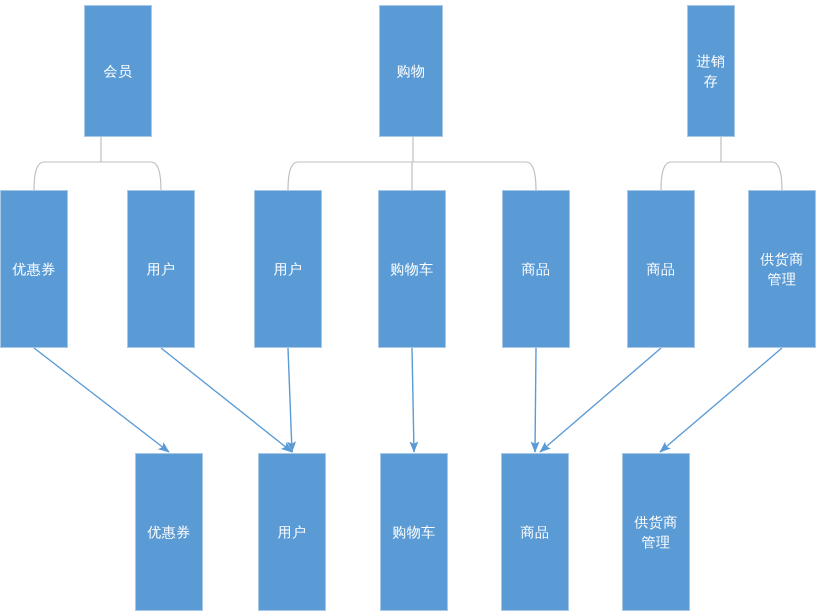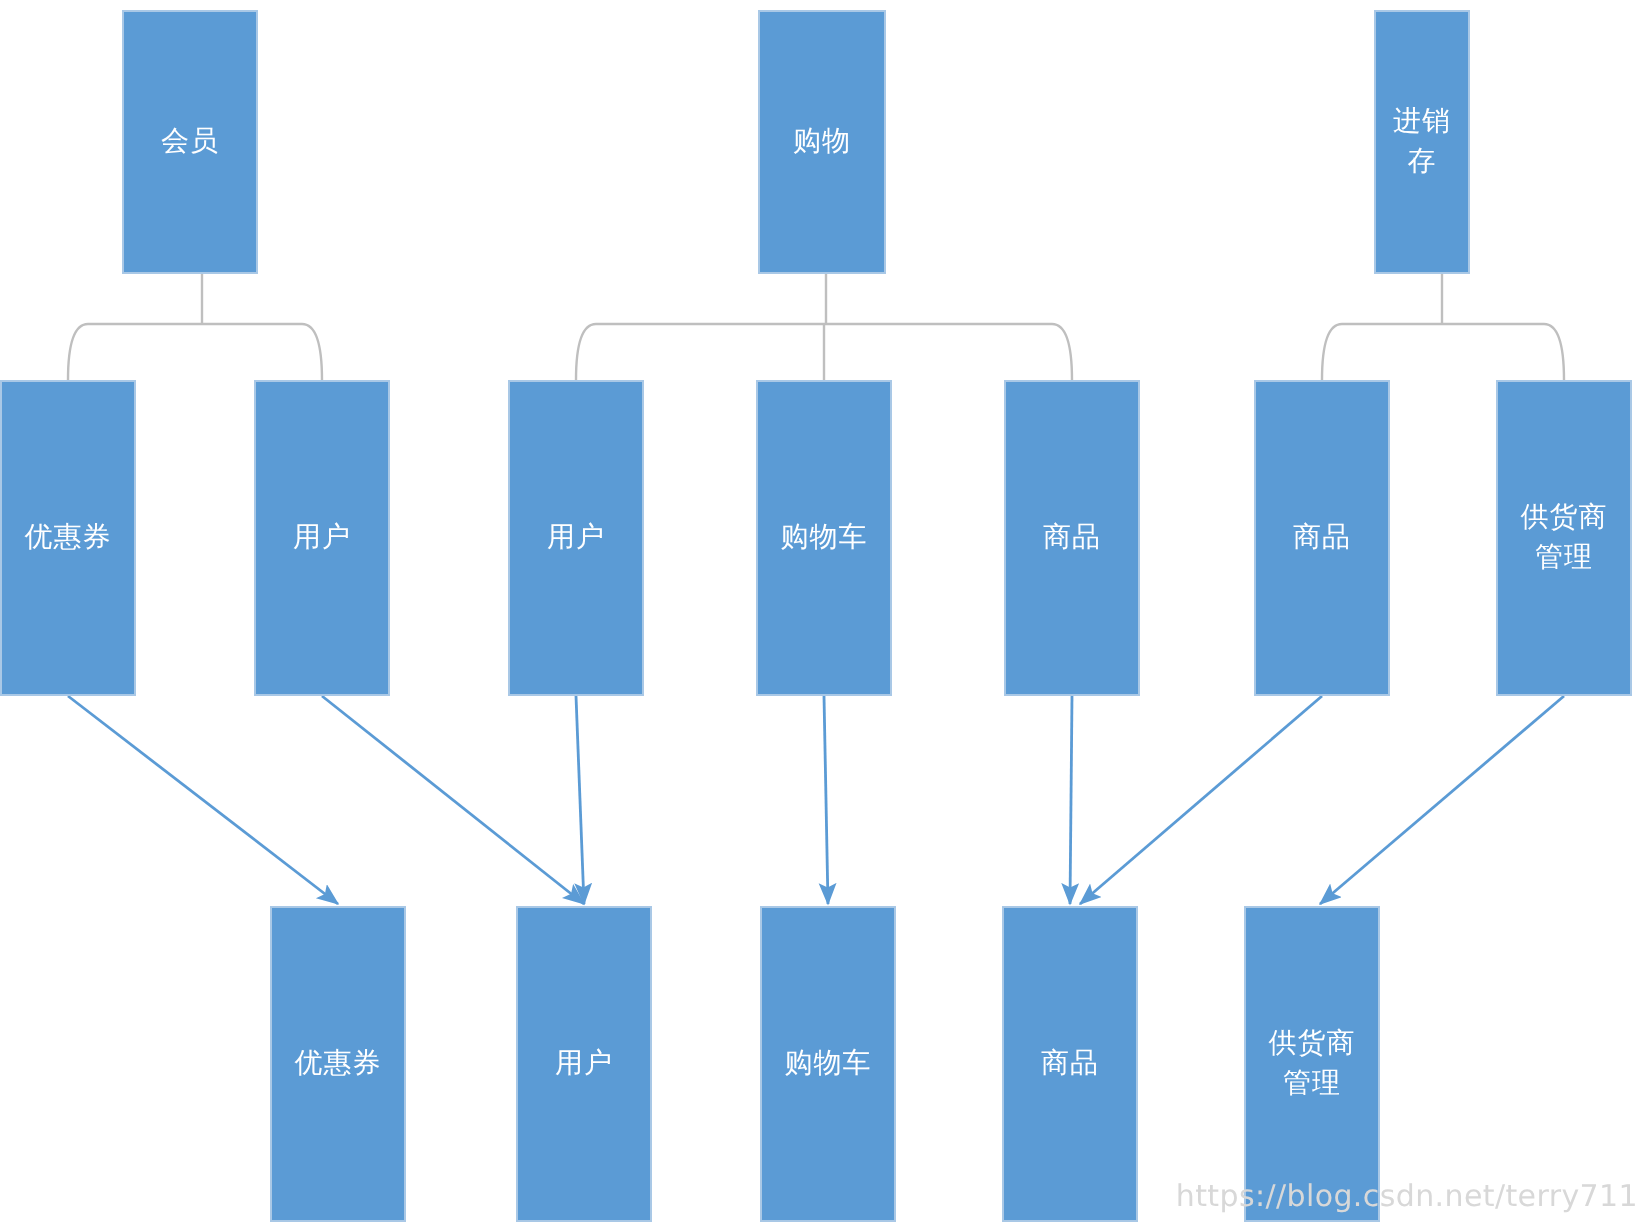--- a/index.html
+++ b/index.html
@@ -82,21 +82,21 @@
         <line x1="161" y1="348" x2="292" y2="452" stroke="#5B9BD5" stroke-width="1.4" marker-end="url(#arrowhead)"></line>
         <line x1="288" y1="348" x2="292" y2="452" stroke="#5B9BD5" stroke-width="1.4" marker-end="url(#arrowhead)"></line>
         <line x1="412" y1="348" x2="414" y2="452" stroke="#5B9BD5" stroke-width="1.4" marker-end="url(#arrowhead)"></line>
         <line x1="536" y1="348" x2="535" y2="452" stroke="#5B9BD5" stroke-width="1.4" marker-end="url(#arrowhead)"></line>
         <line x1="661" y1="348" x2="540" y2="452" stroke="#5B9BD5" stroke-width="1.4" marker-end="url(#arrowhead)"></line>
         <line x1="782" y1="348" x2="660" y2="452" stroke="#5B9BD5" stroke-width="1.4" marker-end="url(#arrowhead)"></line>
       </g>
   </svg>
 
   <div id="nodes-layer">
-      <div class="node" style="left: 61px; top: 5px; width: 68px; height: 132px; background: rgb(91, 155, 213); border-color: rgb(169, 200, 230); color: rgb(255, 255, 255);">
+      <div class="node" style="left: 84px; top: 5px; width: 68px; height: 132px; background: rgb(91, 155, 213); border-color: rgb(169, 200, 230); color: rgb(255, 255, 255);">
         <span class="node-label">会员</span>
       </div>
       <div class="node" style="left: 379px; top: 5px; width: 64px; height: 132px; background: rgb(91, 155, 213); border-color: rgb(169, 200, 230); color: rgb(255, 255, 255);">
         <span class="node-label">购物</span>
       </div>
       <div class="node" style="left: 687px; top: 5px; width: 48px; height: 132px; background: rgb(91, 155, 213); border-color: rgb(169, 200, 230); color: rgb(255, 255, 255);">
         <span class="node-label">进销存</span>
       </div>
       <div class="node" style="left: 0px; top: 190px; width: 68px; height: 158px; background: rgb(91, 155, 213); border-color: rgb(169, 200, 230); color: rgb(255, 255, 255);">
         <span class="node-label">优惠券</span>
@@ -131,15 +131,14 @@
       </div>
       <div class="node" style="left: 501px; top: 453px; width: 68px; height: 158px; background: rgb(91, 155, 213); border-color: rgb(169, 200, 230); color: rgb(255, 255, 255);">
         <span class="node-label">商品</span>
       </div>
       <div class="node" style="left: 622px; top: 453px; width: 68px; height: 158px; background: rgb(91, 155, 213); border-color: rgb(169, 200, 230); color: rgb(255, 255, 255);">
         <span class="node-label">供货商
 管理</span>
       </div>
     </div>
 
-  <div id="watermark">https://blog.csdn.net/terry711</div>
 
 </div>
 
 </body></html>

